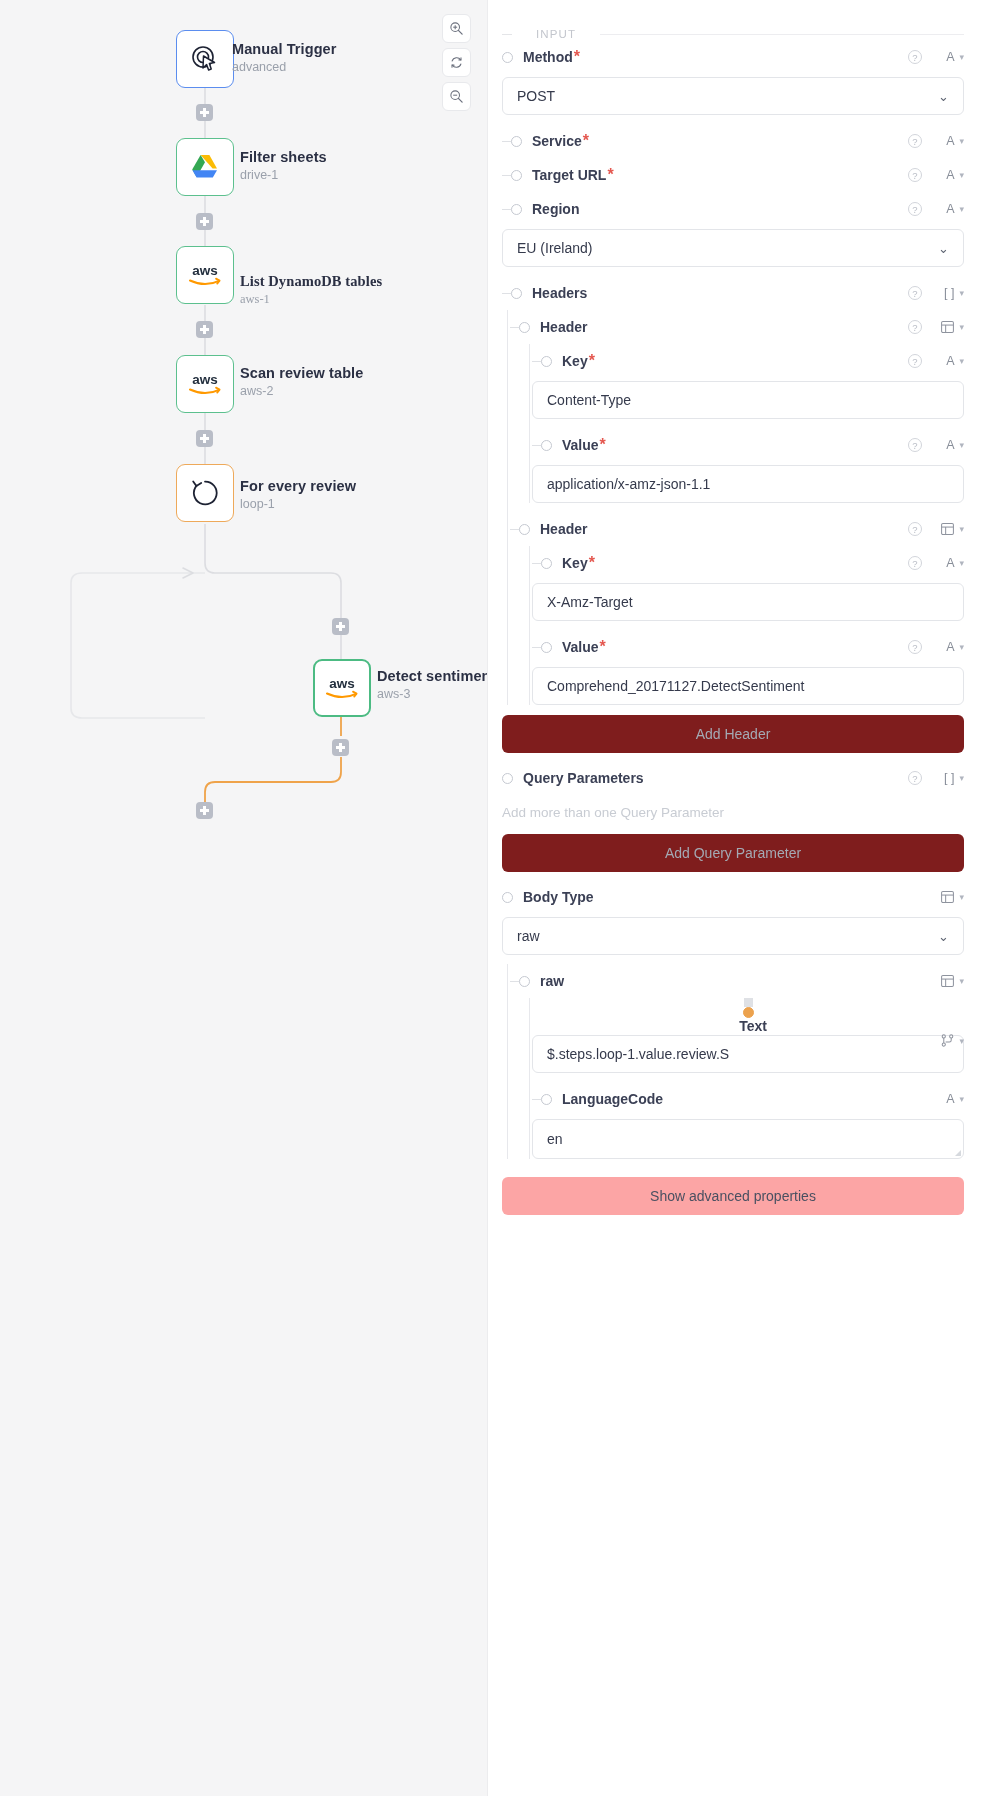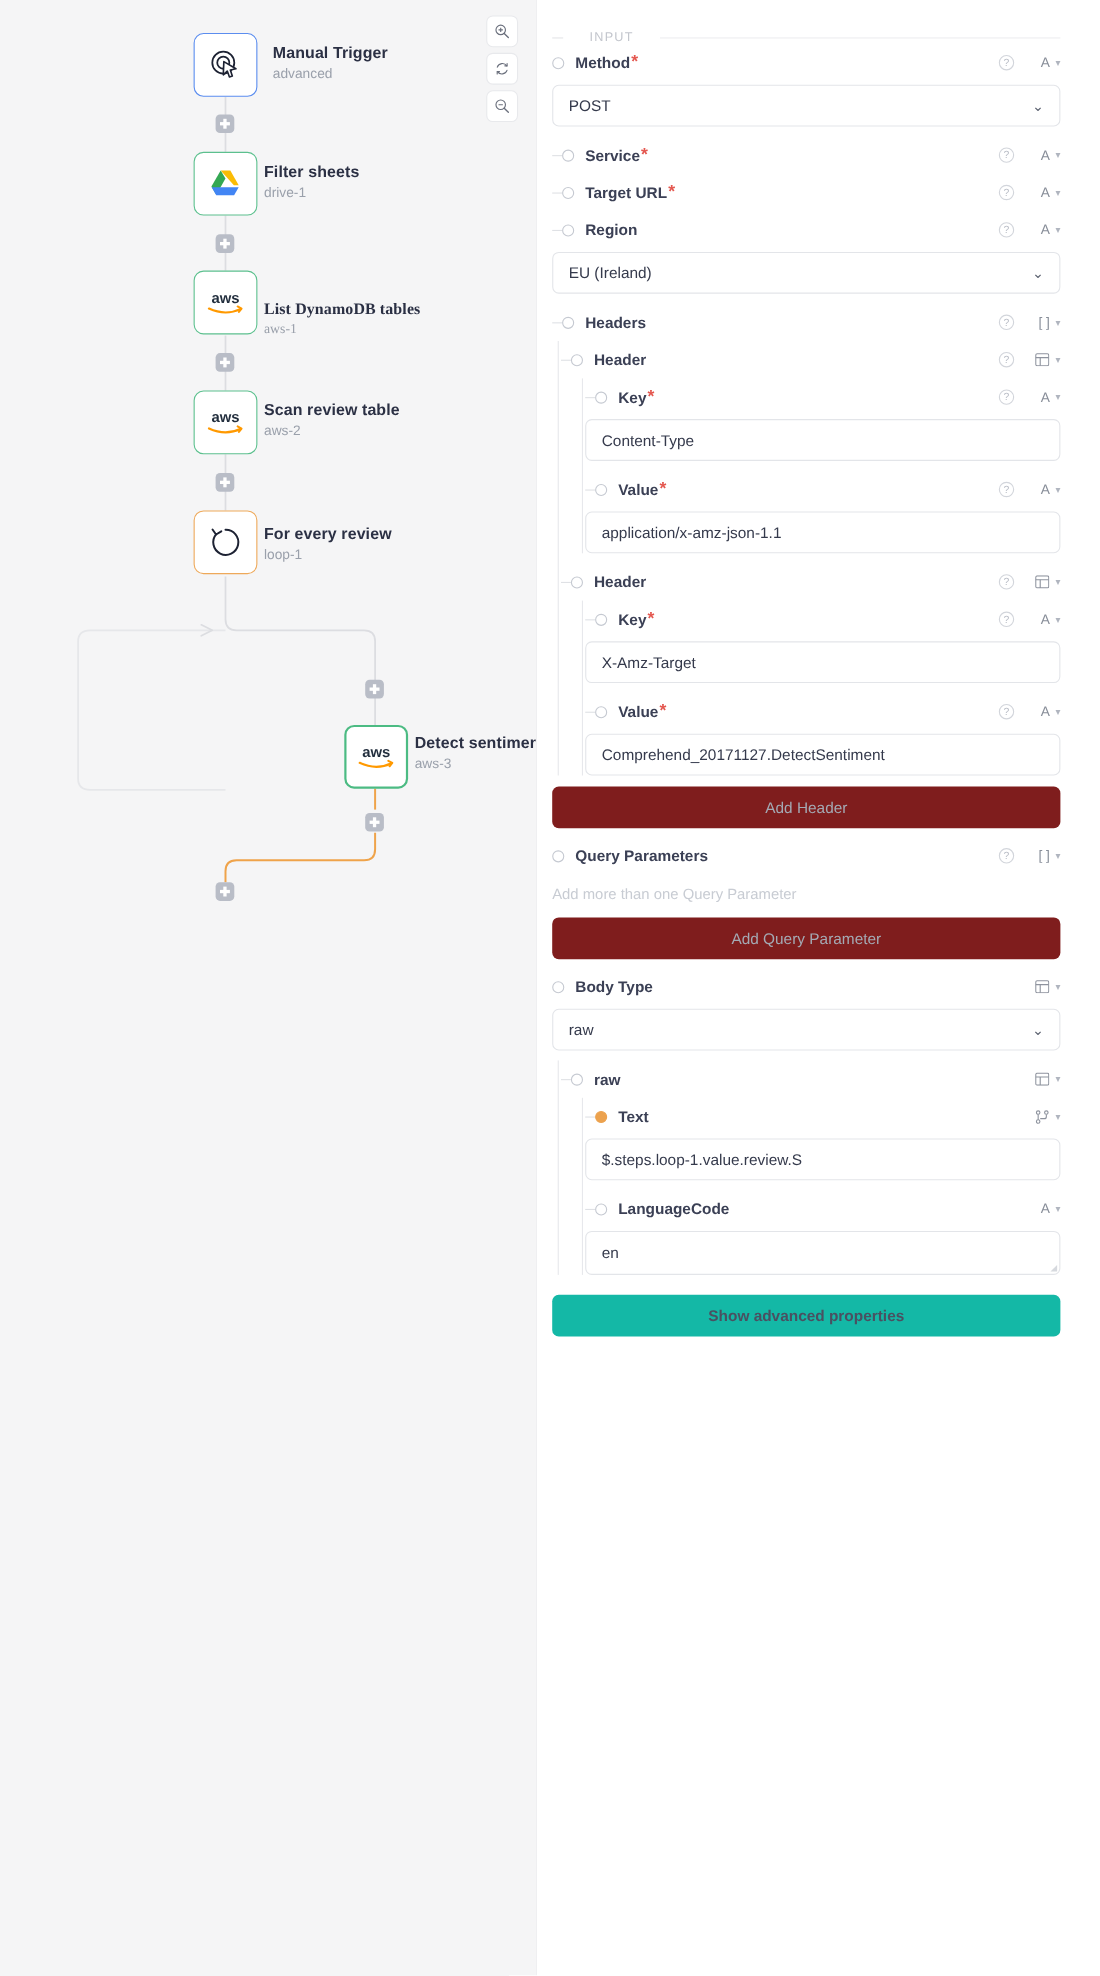--- a/index.html
+++ b/index.html
@@ -226,23 +226,22 @@
     border-radius: 6px;
     display: flex;
     align-items: center;
     justify-content: center;
     font-size: 14px;
     color: #a4a9b3;
     margin: 10px 0 8px 0;
     cursor: pointer;
   }
   .btn-wide.solid {
-    background: #14b8a6;
+    background: #fca5a5;
     color: #4a5061;
-    font-weight: bold;
   }
   .hint {
     font-size: 13.5px;
     color: #c8ccd3;
     padding: 10px 0 4px 0;
   }
 
   
   .nest {
     position: relative;
@@ -315,21 +314,21 @@
       </div>
     </div>
 
     <div class="node sel-blue" style="left:176px; top:30px;">
       <svg width="32" height="32" viewBox="0 0 32 32">
         <circle cx="14" cy="14" r="10" fill="none" stroke="#1d2233" stroke-width="1.6"></circle>
         <circle cx="14" cy="14" r="5.5" fill="none" stroke="#1d2233" stroke-width="1.6"></circle>
         <path d="M14.5 13 L25.5 19.5 L20.4 20.6 L22.2 26 L19.6 27 L17.6 21.6 L14 25 Z" fill="#ffffff" stroke="#1d2233" stroke-width="1.5" stroke-linejoin="round"></path>
       </svg>
     </div>
-    <div class="node-label" style="left:248px; top:40px;">
+    <div class="node-label" style="left:232px; top:40px;">
       <div class="node-title">Manual Trigger</div>
       <div class="node-sub">advanced</div>
     </div>
     <div class="plus" style="left:196px; top:104px;"></div>
 
     <div class="node sel-green" style="left:176px; top:138px;">
       <svg width="30" height="28" viewBox="0 0 30 28">
         <path d="M10.6 2 L19.4 2 L27 15.5 L22.6 15.5 Z" fill="#fbbc05"></path>
         <path d="M10.6 2 L2.2 16.6 L6.6 24 L15 9.3 Z" fill="#34a853"></path>
         <path d="M2.4 17.2 L27 17.2 L22.8 24.4 L6.6 24.4 Z" fill="#4285f4"></path>
@@ -654,21 +653,21 @@
                 <line x1="0.6" y1="4.4" x2="13.4" y2="4.4" stroke="#8e939e" stroke-width="1.1"></line>
                 <line x1="5" y1="4.4" x2="5" y2="12.4" stroke="#8e939e" stroke-width="1.1"></line>
               </svg>
               <span class="caret">▾</span>
             </span>
           </span>
         </div>
 
         <div class="nest2">
 
-          <div class="prop-row" style="padding-left:0;">
+          <div class="prop-row" style="padding-left:0;flex-direction:column;">
             <span class="tree-dash"></span>
             <span class="bullet filled"></span>
             <span class="prop-name">Text</span>
             <span class="row-right">
               <span class="type-sel">
                 <svg width="13" height="13" viewBox="0 0 14 14">
                   <circle cx="3" cy="2.6" r="1.7" fill="none" stroke="#8e939e" stroke-width="1.1"></circle>
                   <circle cx="3" cy="11.4" r="1.7" fill="none" stroke="#8e939e" stroke-width="1.1"></circle>
                   <circle cx="11" cy="2.6" r="1.7" fill="none" stroke="#8e939e" stroke-width="1.1"></circle>
                   <line x1="3" y1="4.4" x2="3" y2="9.7" stroke="#8e939e" stroke-width="1.1"></line>

